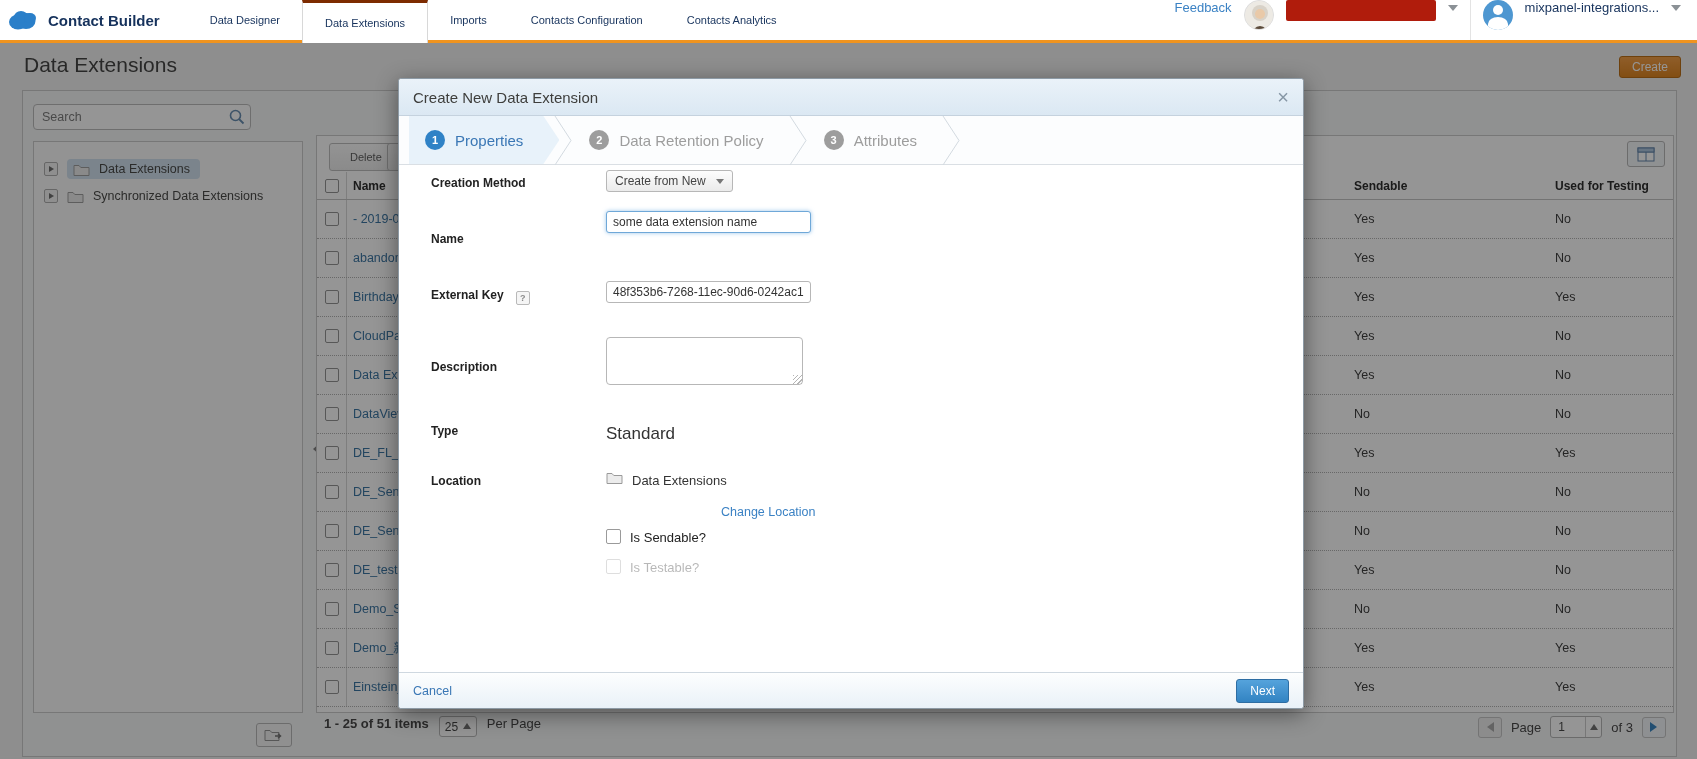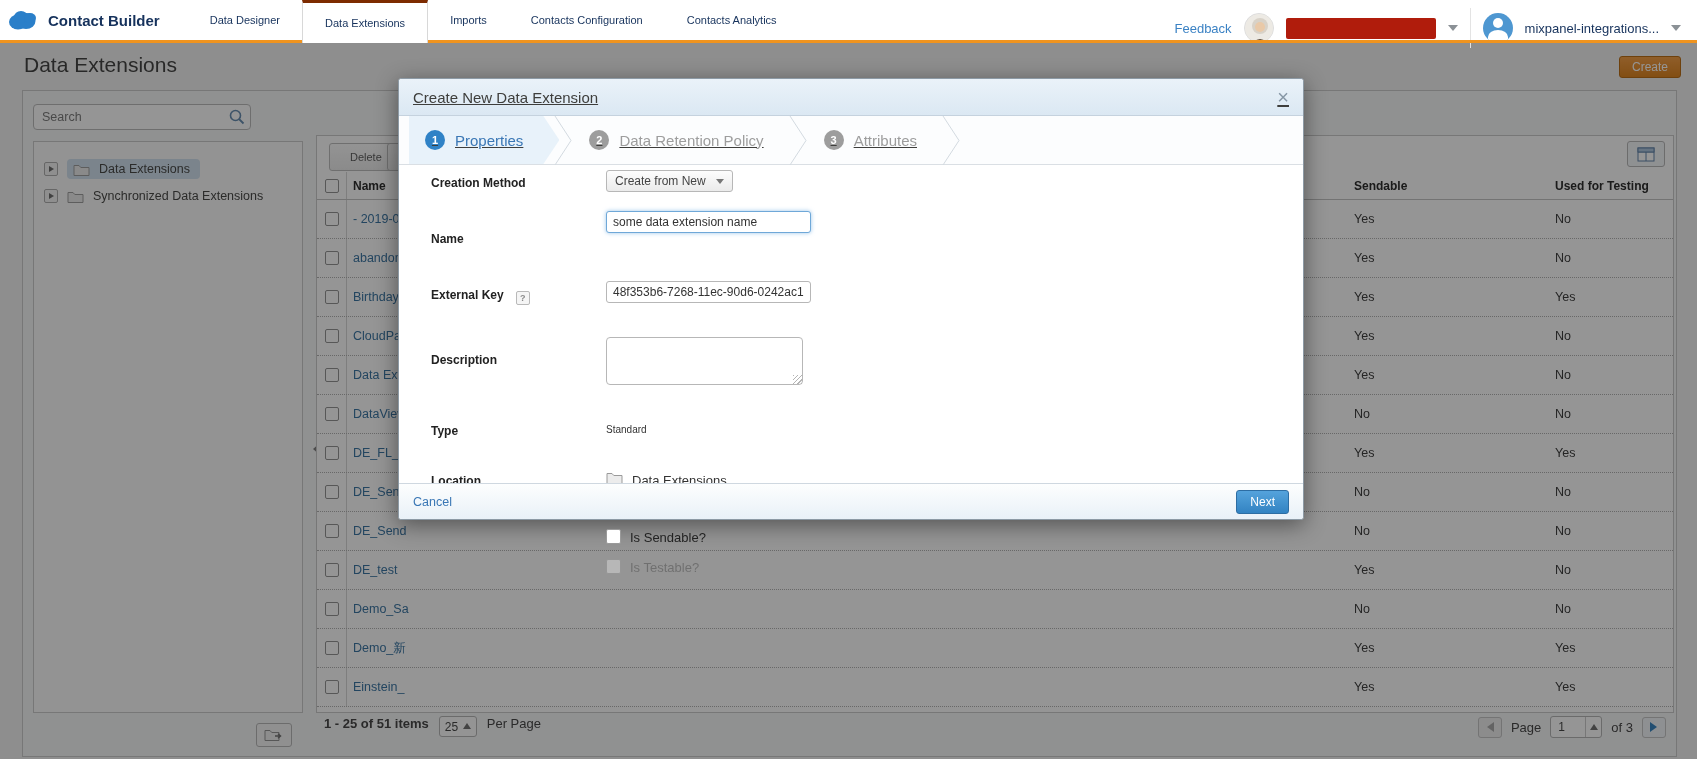--- a/index.html
+++ b/index.html
@@ -7,21 +7,21 @@
   body { font-family:"Liberation Sans", sans-serif; background:#f2f2f2; position:relative; color:#3e3e3c; }
 
   
   .topnav { position:absolute; top:0; left:0; width:100%; height:43px; background:#fff; z-index:70; display:flex; align-items:stretch; }
   .orange-strip { position:absolute; left:0; bottom:0; width:100%; height:3px; background:#f0941f; z-index:1; }
   .brand { display:flex; align-items:center; gap:10px; padding:0 28px 3px 6px; }
   .brand-name { font-size:15px; color:#16325c; font-weight:700; }
   .tabs { display:flex; align-items:stretch; }
   .tab { display:flex; align-items:center; padding:0 22px 3px 22px; font-size:11px; color:#16325c; cursor:pointer; position:relative; }
   .tab.active { background:#fff; z-index:2; border-top:3px solid #7d2b00; border-left:1px solid #d8d8d8; border-right:1px solid #d8d8d8; padding-bottom:0; font-weight:400; }
-  .nav-right { margin-left:auto; display:flex; align-items:center; gap:12px; padding:16px 16px 3px 0; }
+  .nav-right { margin-left:auto; display:flex; align-items:flex-start; gap:12px; padding:0 16px 3px 0; }
   .feedback { font-size:13px; color:#3b82c4; cursor:pointer; }
   .einstein { width:30px; height:30px; border-radius:50%; background:#eceae6; border:1px solid #ddd; overflow:hidden; position:relative; }
   .masked-box { width:150px; height:21px; background:#b01c0c; border-radius:2px; }
   .caret-down { width:0; height:0; border:5px solid transparent; border-top:6px solid #8b9196; margin-top:5px; }
   .nav-divider { width:1px; height:40px; background:#e3e3e3; }
   .user-avatar { width:30px; height:30px; border-radius:50%; background:#4e97d1; position:relative; overflow:hidden; }
   .user-avatar:before { content:""; position:absolute; top:5px; left:10px; width:10px; height:10px; border-radius:50%; background:#fff; }
   .user-avatar:after { content:""; position:absolute; top:17px; left:5px; width:20px; height:14px; border-radius:50% 50% 0 0; background:#fff; }
   .account-name { font-size:13px; color:#16325c; max-width:150px; white-space:nowrap; }
 
@@ -68,39 +68,39 @@
   .tri-l { width:0; height:0; border:5px solid transparent; border-right:7px solid #a5a5a5; margin-right:3px; }
   .tri-r { width:0; height:0; border:5px solid transparent; border-left:7px solid #2f7fbe; margin-left:3px; }
   .pg-input-box { width:52px; height:22px; border:1px solid #b3b3b3; border-radius:3px; background:#fff; display:flex; align-items:center; }
   .pg-input-box .val { flex:1; padding-left:7px; font-size:12px; }
   .pg-spin { width:16px; height:100%; border-left:1px solid #c9c9c9; display:flex; align-items:center; justify-content:center; }
 
   
   .dim { position:absolute; left:0; top:43px; width:100%; height:716px; background:rgba(20,20,20,0.45); z-index:40; }
 
   
-  .modal { position:absolute; left:398px; top:78px; width:906px; height:442px; background:#fff; border:1px solid #8d9aa5; border-radius:3px; box-shadow:0 5px 22px rgba(0,0,0,.45); z-index:60;text-decoration:underline; }
+  .modal { position:absolute; left:398px; top:78px; width:906px; height:631px; background:#fff; border:1px solid #8d9aa5; border-radius:3px; box-shadow:0 5px 22px rgba(0,0,0,.45); z-index:60; }
   .modal-header { height:37px; background:linear-gradient(#eaf2f9,#dbe8f3); border-bottom:1px solid #c5d2de; display:flex; align-items:center; padding:0 14px; font-size:15px; color:#3e3e3c; border-radius:3px 3px 0 0; }
   .modal-close { margin-left:auto; font-size:20px; color:#8696a5; cursor:pointer; line-height:1; }
   .steps { height:49px; background:#fcfdfe; border-bottom:1px solid #dadfe4; display:flex; align-items:stretch; padding-left:10px; }
   .step { display:flex; align-items:center; gap:10px; padding:0 30px 0 16px; font-size:15px; color:#9d9d9d; cursor:pointer; }
   .step.active { background:#e8f2fa; color:#3a77b5; clip-path:polygon(0 0, calc(100% - 16px) 0, 100% 50%, calc(100% - 16px) 100%, 0 100%); padding-right:36px; }
   .stepnum { width:20px; height:20px; border-radius:50%; background:#9d9d9d; color:#fff; font-size:11px; font-weight:700; display:flex; align-items:center; justify-content:center; flex:none; }
   .step.active .stepnum { background:#2f82c6; }
   .step-sep { margin-left:-6px; flex:none; }
 
   .form-label { position:absolute; left:32px; font-size:12px; font-weight:700; color:#222; }
   .txt-input { position:absolute; left:207px; width:205px; height:22px; border:1px solid #b7b7b7; border-radius:3px; font-size:12px; color:#333; padding:0 6px; font-family:"Liberation Sans",sans-serif; background:#fff; }
   .txt-input.focused { border-color:#6fa8d8; box-shadow:0 0 4px rgba(90,160,220,.6); }
   .dd-btn { position:absolute; left:207px; width:127px; height:22px; background:linear-gradient(#fdfdfd,#ebebeb); border:1px solid #b7b7b7; border-radius:3px; font-size:12px; color:#444; display:flex; align-items:center; justify-content:space-between; padding:0 8px; cursor:pointer; }
   .dd-btn .caret-down { border-top-color:#777; margin-top:4px; border-width:4px; border-top-width:5px; }
   .help-ico { display:inline-flex; width:14px; height:14px; border:1px solid #b9b9b9; border-radius:2px; background:#f5f5f5; color:#8a8a8a; font-size:9px; align-items:center; justify-content:center; margin-left:12px; vertical-align:-2px; cursor:pointer; }
   .desc-area { position:absolute; left:207px; width:197px; height:48px; border:1px solid #b7b7b7; border-radius:4px; resize:none; font-family:"Liberation Sans",sans-serif; font-size:12px; padding:4px 6px; }
   .grip { position:absolute; left:394px; width:9px; height:9px; background:repeating-linear-gradient(135deg,#b5b5b5 0 1px,transparent 1px 3px); cursor:nwse-resize; }
-  .plain-val { position:absolute; left:207px; font-size:10px; color:#333; }
+  .plain-val { position:absolute; left:207px; font-size:17px; color:#333; }
   .loc-link { position:absolute; left:322px; font-size:12.5px; color:#3b82c4; cursor:pointer; }
   .chk { position:absolute; left:207px; width:15px; height:15px; border:1px solid #9a9a9a; border-radius:2px; background:#fff; cursor:pointer; }
   .chk-label { position:absolute; left:231px; font-size:13px; color:#222; }
   .disabled { opacity:.32; }
   .modal-footer { position:absolute; left:0; bottom:0; width:100%; height:36px; background:linear-gradient(#fdfefe,#e9f1f8); border-top:1px solid #cfd8e0; display:flex; align-items:center; padding:0 14px; border-radius:0 0 3px 3px; }
   .cancel-link { font-size:12.5px; color:#3a77b5; cursor:pointer; }
   .next-btn { margin-left:auto; background:linear-gradient(#55a3dc,#3283c2); border:1px solid #2d6da3; border-radius:3px; color:#fff; font-size:12px; padding:4px 13px; cursor:pointer; }
 
   .folder-ico { display:inline-block; flex:none; }
 </style>
@@ -389,21 +389,21 @@
     <span>Create from New</span>
     <span class="caret-down"></span>
   </span>
 
   <span class="form-label" style="top:153px;">Name</span>
   <input class="txt-input focused" style="top: 132px;" value="some data extension name">
 
   <span class="form-label" style="top:209px;"><span>External Key</span><span class="help-ico">?</span></span>
   <input class="txt-input" style="top: 202px;" value="48f353b6-7268-11ec-90d6-0242ac1200">
 
-  <span class="form-label" style="top:274px;">Description</span>
+  <span class="form-label" style="top:281px;">Description</span>
   <textarea class="desc-area" style="top: 258px;"></textarea>
   <span class="grip" style="top:296px;"></span>
 
   <span class="form-label" style="top:345px;">Type</span>
   <span class="plain-val" style="top:345px;">Standard</span>
 
   <span class="form-label" style="top:395px;">Location</span>
   <svg style="position:absolute; left:207px; top:392px;" width="17" height="13" viewBox="0 0 17 13">
     <path d="M1 2.5 h5 l1.8 2 h8.2 v8 H1 z" fill="#ececec" stroke="#9a9a9a"></path>
   </svg>

